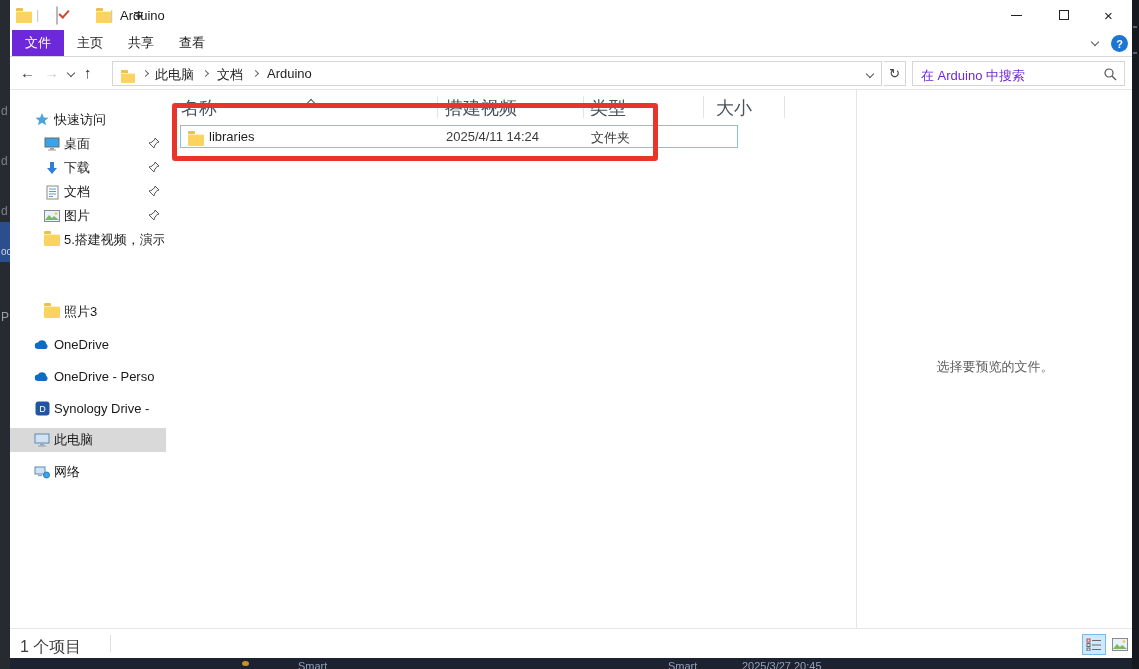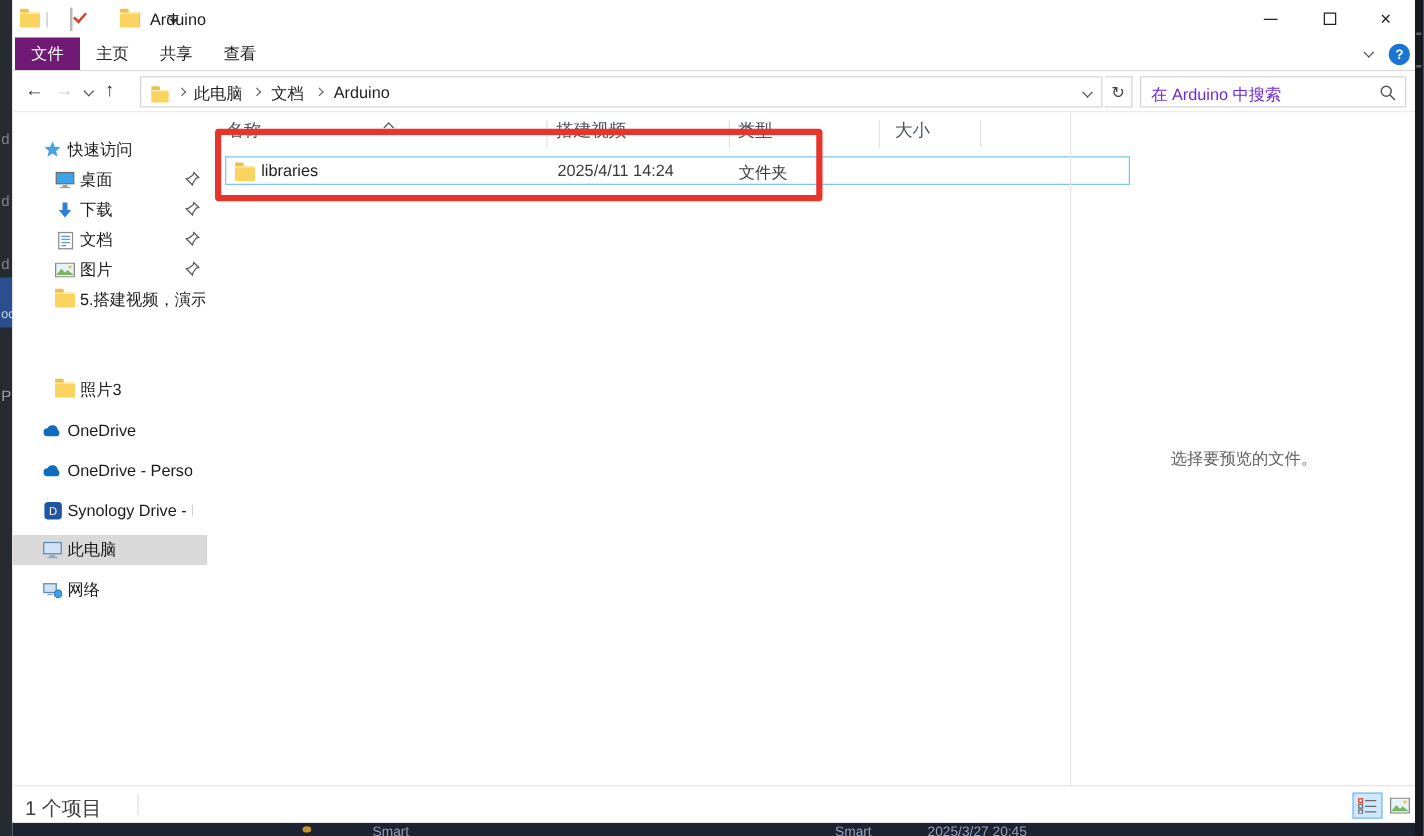--- a/index.html
+++ b/index.html
@@ -44,21 +44,21 @@
 
   
   .chev { display:inline-block; width:6px; height:6px; border-right:1.4px solid #555; border-bottom:1.4px solid #555; }
   .chev.down { transform:rotate(45deg); }
   .chev.up { transform:rotate(225deg); }
   .chev.right { transform:rotate(-45deg); width:5px; height:5px; border-color:#666; }
 
   
   .tabsrow { left:0; top:30px; width:1122px; height:27px; background:#fff; border-bottom:1px solid #d8d8d8; }
   .tab { position:absolute; top:0; height:26px; display:flex; align-items:center; justify-content:center; font-size:13px; color:#1f1f1f; }
-  .tab.file { background:#701a75; color:#fff;align-items:center; }
+  .tab.file { background:#6d28d9; color:#fff;align-items:center; }
   .helpcircle { position:absolute; width:17px; height:17px; border-radius:50%; background:#1b75d1; color:#fff; font-size:11px; font-weight:bold; display:flex; align-items:center; justify-content:center; }
 
   
   .addrrow { left:0; top:57px; width:1122px; height:33px; background:#fff; border-bottom:1px solid #e6e6e6; }
   .navico { position:absolute; font-size:15px; color:#333; top:7px; }
   .addrbox { position:absolute; left:102px; top:4px; width:770px; height:25px; border:1px solid #d6d6d6; background:#fff; }
   .crumb { position:absolute; top:4px; font-size:13px; color:#1e1e1e; }
   .refreshbtn { position:absolute; left:874px; top:4px; width:22px; height:25px; border:1px solid #d6d6d6; border-left:none; color:#444; font-size:13px; display:flex; align-items:center; justify-content:center; }
   .searchbox { position:absolute; left:902px; top:4px; width:213px; height:25px; border:1px solid #d6d6d6; }
   .searchbox .ph { position:absolute; left:8px; top:5px; font-size:13px; color:#6d28d9; }
@@ -71,24 +71,24 @@
   .sb-item { position:absolute; left:0; width:156px; height:24px; display:flex; align-items:center; font-size:13px; color:#1a1a1a; }
   .sb-item .icn { position:absolute; width:16px; height:16px; display:flex; align-items:center; justify-content:center; }
   .sb-item.lvl1 .icn { left:24px; } .sb-item.lvl1 .sb-label { margin-left:44px; }
   .sb-item.lvl2 .icn { left:34px; } .sb-item.lvl2 .sb-label { margin-left:54px; }
   .sb-label { white-space:nowrap; overflow:hidden; max-width:100px; }
   .sb-item.selected { background:#d9d9d9; }
   .pin { position:absolute; left:138px; top:5px; }
 
   
   .filelist { position:absolute; left:156px; top:0; width:690px; height:538px; }
-  .colhead { position:absolute; top:6px; height:22px; font-size:14px; color:#49525c; }
+  .colhead { position:absolute; top:6px; height:22px; font-size:18px; color:#49525c; }
   .colsep { position:absolute; top:6px; width:1px; height:22px; background:#e3e3e3; }
   .sortchev { position:absolute; left:142px; top:2px; }
-  .filerow { position:absolute; left:14px; top:35px; width:724px; height:23px; border:1px solid #7fc3f5; background:#fff; }
+  .filerow { position:absolute; left:14px; top:35px; width:558px; height:23px; border:1px solid #7fc3f5; background:#fff; }
   .cell { position:absolute; top:3px; font-size:13px; color:#3b3b3b; white-space:nowrap; }
 
   
   .preview { position:absolute; left:846px; top:0; width:276px; height:538px; border-left:1px solid #e5e5e5; }
   .preview .msg { position:absolute; left:0; top:268px; width:276px; text-align:center; font-size:13px; color:#5f5f5f; }
 
   
   .statusbar { left:0; top:628px; width:1122px; height:30px; border-top:1px solid #e6e6e6; background:#fff; }
   .statustext { position:absolute; left:10px; top:8px; font-size:16px; color:#3f3f3f; }
   .statussep { position:absolute; left:100px; top:6px; width:1px; height:17px; background:#e0e0e0; }

